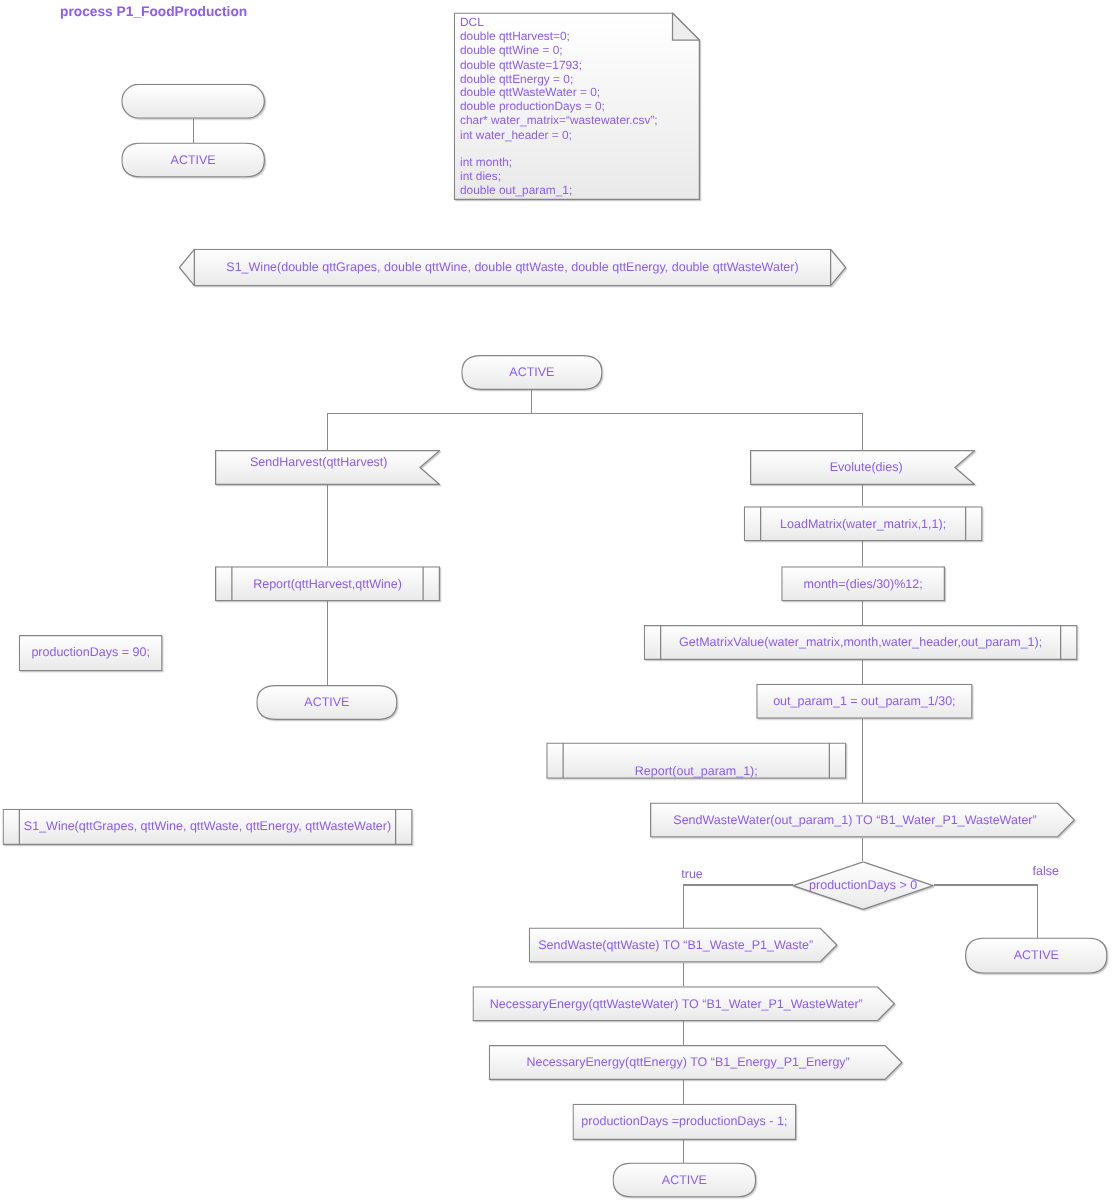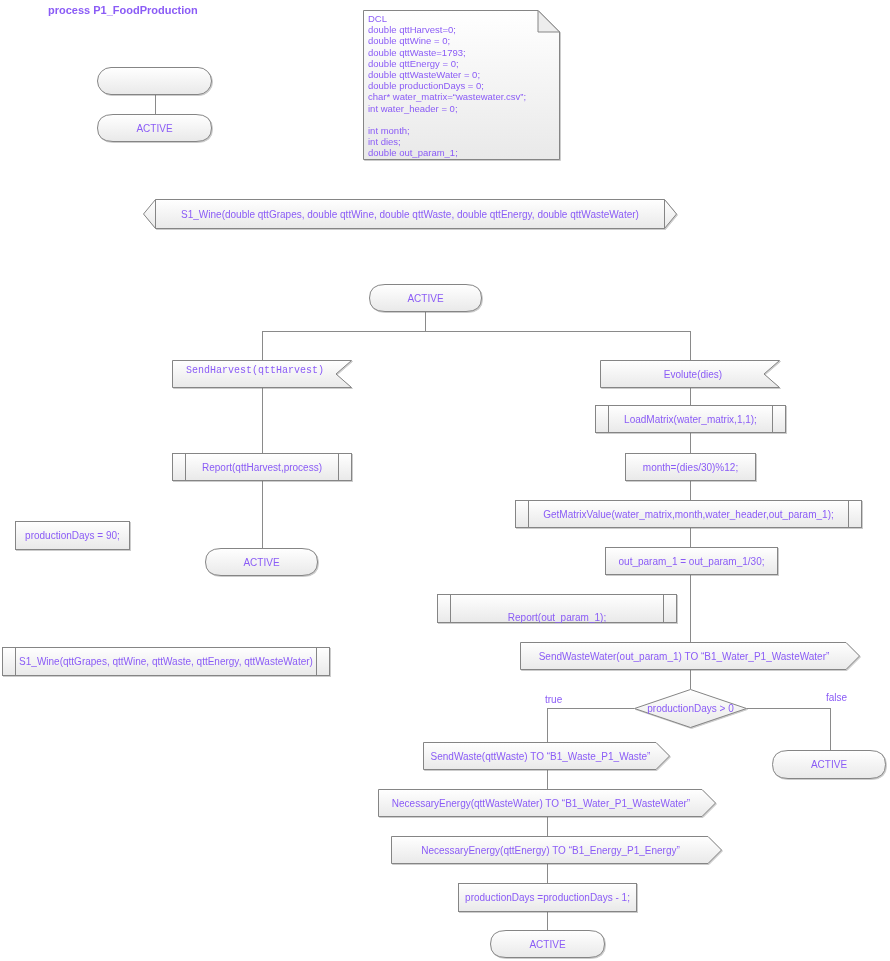--- a/index.html
+++ b/index.html
@@ -82,21 +82,21 @@
           <defs>
             <linearGradient id="g3" x1="0" y1="0" x2="0" y2="1">
               <stop offset="0" stop-color="#ffffff"></stop>
               <stop offset="1" stop-color="#e9e9e9"></stop>
             </linearGradient>
           </defs>
           <path d="M 16 0.5 L 97 0.5 Q 112.5 0.5 112.5 14 Q 112.5 27.5 97 27.5 L 16 27.5 Q 0.5 27.5 0.5 14 Q 0.5 0.5 16 0.5 Z" fill="url(#g3)" stroke="#858585" stroke-width="1"></path>
         </svg>
         <span class="lbl">ACTIVE</span>
       </div>
-      <div class="node" style="left: 172px; top: 360px; width: 180px; height: 20px; font-family: Liberation Mono, monospace;">
+      <div class="node" style="left: 172px; top: 360px; width: 180px; height: 20px;">
         <svg width="180" height="28" viewBox="0 0 180 28">
           <defs>
             <linearGradient id="g4" x1="0" y1="0" x2="0" y2="1">
               <stop offset="0" stop-color="#ffffff"></stop>
               <stop offset="1" stop-color="#e9e9e9"></stop>
             </linearGradient>
           </defs>
           <path d="M 0.5 0.5 L 179.5 0.5 L 164 14 L 179.5 27.5 L 0.5 27.5 Z" fill="url(#g4)" stroke="#858585" stroke-width="1"></path>
         </svg>
         <span class="lbl" style="padding-right: 14px;">SendHarvest(qttHarvest)</span>
@@ -106,35 +106,35 @@
           <defs>
             <linearGradient id="g5" x1="0" y1="0" x2="0" y2="1">
               <stop offset="0" stop-color="#ffffff"></stop>
               <stop offset="1" stop-color="#e9e9e9"></stop>
             </linearGradient>
           </defs>
           <rect x="0.5" y="0.5" width="179" height="27" fill="url(#g5)" stroke="#858585" stroke-width="1"></rect>
           <line x1="13.5" y1="0.5" x2="13.5" y2="27.5" stroke="#858585" stroke-width="1"></line>
           <line x1="166.5" y1="0.5" x2="166.5" y2="27.5" stroke="#858585" stroke-width="1"></line>
         </svg>
-        <span class="lbl">Report(qttHarvest,process)</span>
+        <span class="lbl">Report(qttHarvest,qttWine)</span>
       </div>
       <div class="node" style="left: 205px; top: 548px; width: 113px; height: 28px;">
         <svg width="113" height="28" viewBox="0 0 113 28">
           <defs>
             <linearGradient id="g6" x1="0" y1="0" x2="0" y2="1">
               <stop offset="0" stop-color="#ffffff"></stop>
               <stop offset="1" stop-color="#e9e9e9"></stop>
             </linearGradient>
           </defs>
           <path d="M 16 0.5 L 97 0.5 Q 112.5 0.5 112.5 14 Q 112.5 27.5 97 27.5 L 16 27.5 Q 0.5 27.5 0.5 14 Q 0.5 0.5 16 0.5 Z" fill="url(#g6)" stroke="#858585" stroke-width="1"></path>
         </svg>
         <span class="lbl">ACTIVE</span>
       </div>
-      <div class="node" style="left: 15px; top: 508px; width: 115px; height: 29px; margin-top: 13px;">
+      <div class="node" style="left: 15px; top: 508px; width: 115px; height: 29px;">
         <svg width="115" height="29" viewBox="0 0 115 29">
           <defs>
             <linearGradient id="g7" x1="0" y1="0" x2="0" y2="1">
               <stop offset="0" stop-color="#ffffff"></stop>
               <stop offset="1" stop-color="#e9e9e9"></stop>
             </linearGradient>
           </defs>
           <rect x="0.5" y="0.5" width="114" height="28" fill="url(#g7)" stroke="#858585" stroke-width="1"></rect>
         </svg>
         <span class="lbl">productionDays = 90;</span>

